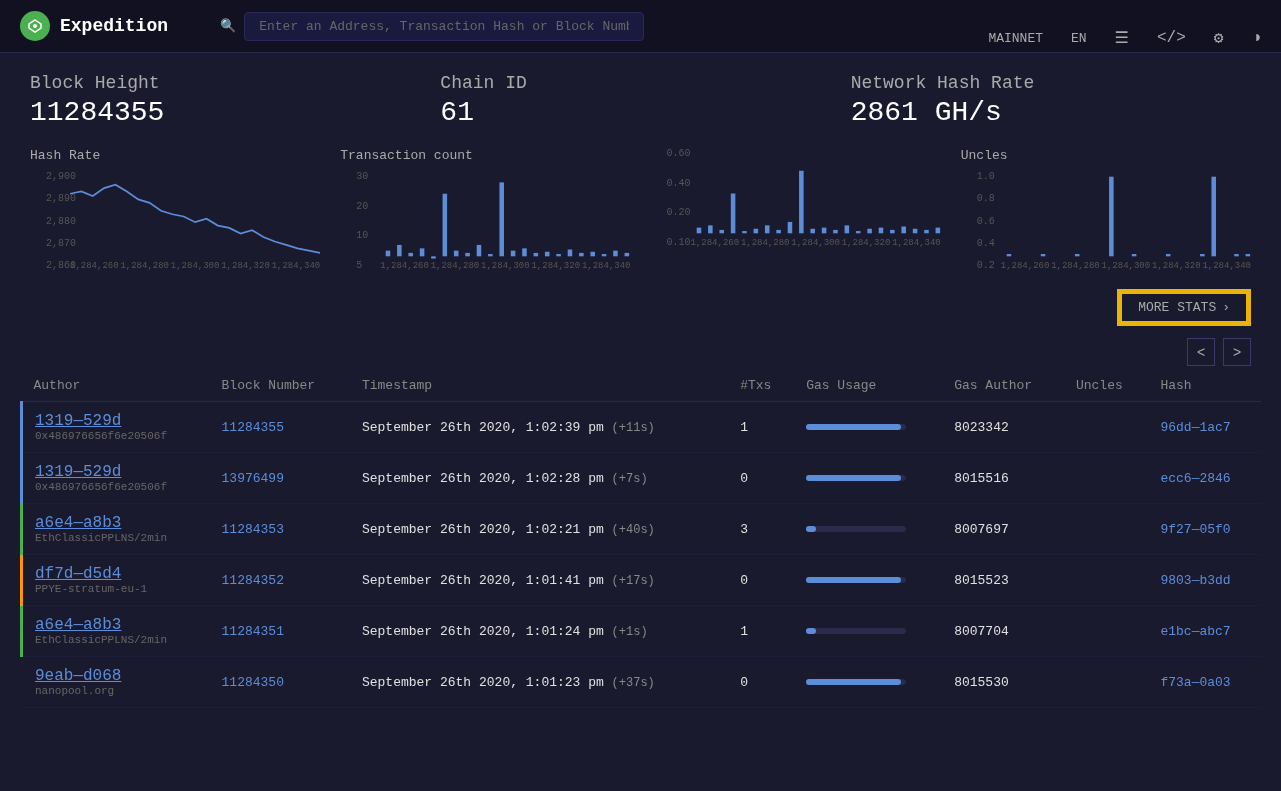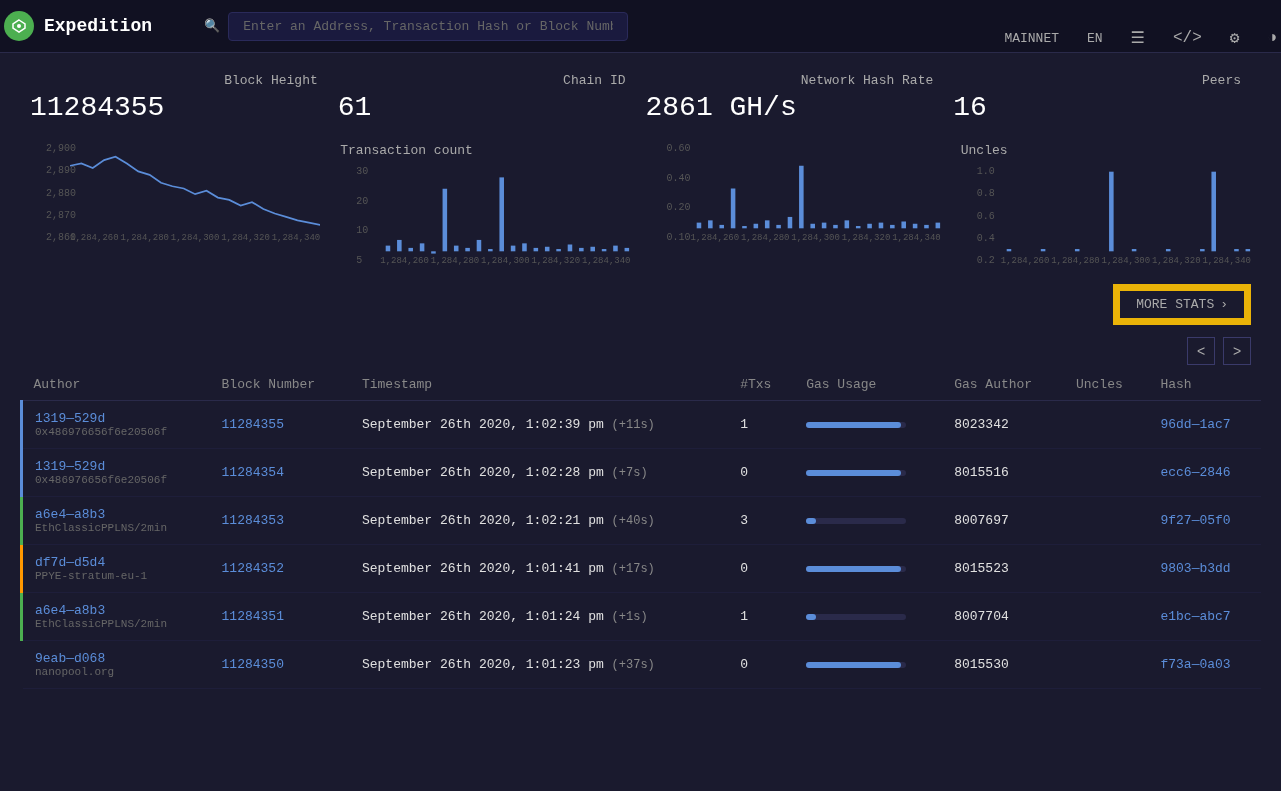--- a/index.html
+++ b/index.html
@@ -11,21 +11,21 @@
       width: 1281px;
       min-height: 791px;
       overflow-x: hidden;
     }
 
     
     .header {
       background: #111122;
       display: flex;
       align-items: center;
-      padding: 0 4px;
+      padding: 0 20px;
       height: 53px;
       border-bottom: 1px solid #2a2a4a;
     }
     .logo-area {
       display: flex;
       align-items: center;
       gap: 10px;
       min-width: 200px;
     }
     .logo-icon {
@@ -81,23 +81,22 @@
       padding: 20px 30px 10px 30px;
       gap: 0;
     }
     .stat-item {
       flex: 1;
       padding: 0 10px;
     }
     .stat-item:first-child { padding-left: 0; }
     .stat-label {
       color: #aaa;
-      font-size: 13px;
+      font-size: 18px;
       margin-bottom: 4px;
-      text-align: right;
     }
     .stat-value {
       color: #ffffff;
       font-size: 28px;
       font-weight: 300;
     }
 
     
     .charts-row {
       display: flex;
@@ -148,21 +147,21 @@
     }
 
     
     .more-stats-row {
       display: flex;
       justify-content: flex-end;
       padding: 8px 30px 8px 30px;
     }
     .more-stats-btn {
       background: transparent;
-      border: 7px solid #eab308;
+      border: 5px solid #eab308;
       color: #aaa;
       padding: 6px 16px;
       cursor: pointer;
       font-size: 13px;
       font-family: inherit;
       display: flex;
       align-items: center;
       gap: 6px;
     }
 
@@ -212,21 +211,22 @@
     td {
       padding: 10px 12px;
       vertical-align: middle;
     }
     .author-cell {
       display: flex;
       flex-direction: column;
     }
     .author-short {
       color: #5b8dd9;
-      font-size: 13px;
+      font-size: 16px;
+      text-decoration: underline;
     }
     .author-full {
       color: #666;
       font-size: 11px;
     }
     .block-num {
       color: #5b8dd9;
     }
     .hash-link {
       color: #5b8dd9;
@@ -283,29 +283,26 @@
     <div class="stat-value">11284355</div>
   </div>
   <div class="stat-item">
     <div class="stat-label">Chain ID</div>
     <div class="stat-value">61</div>
   </div>
   <div class="stat-item">
     <div class="stat-label">Network Hash Rate</div>
     <div class="stat-value">2861 GH/s</div>
   </div>
-  <div class="stat-item">
-    <div class="stat-label">Peers</div>
-    <div class="stat-value">16</div>
-  </div>
 </div>
 
 <div class="charts-row">
 
   <div class="chart-container">
+    <div class="chart-label">Hash Rate</div>
     <div class="chart-area">
       <div class="chart-y-axis">
         <span>2,900</span>
         <span>2,890</span>
         <span>2,880</span>
         <span>2,870</span>
         <span>2,860</span>
       </div>
       <svg class="chart-svg" viewBox="0 0 220 80" preserveAspectRatio="none">
         <polyline points="0,20 10,18 20,22 30,15 40,12 50,18 60,25 70,28 80,35 90,38 100,40 110,45 120,42 130,48 140,50 150,55 160,52 170,58 180,62 190,65 200,68 210,70 220,72" fill="none" stroke="#5b8dd9" stroke-width="1.5"></polyline>
@@ -492,21 +489,21 @@
     </td>
   </tr>
         <tr class="row-accent-blue">
     <td>
       <div class="author-cell">
         <span class="author-short">1319—529d</span>
         <span class="author-full">0x486976656f6e20506f</span>
       </div>
     </td>
     <td>
-      <span class="block-num">11284354</span>
+      <span class="block-num">13976499</span>
     </td>
     <td>
       <span class="timestamp-main">September 26th 2020, 1:02:28 pm </span>
       <span class="timestamp-delta">(+7s)</span>
     </td>
     <td>0</td>
     <td>
       <div class="gas-bar-container">
         <div class="gas-bar" style="width:95%"></div>
       </div>

